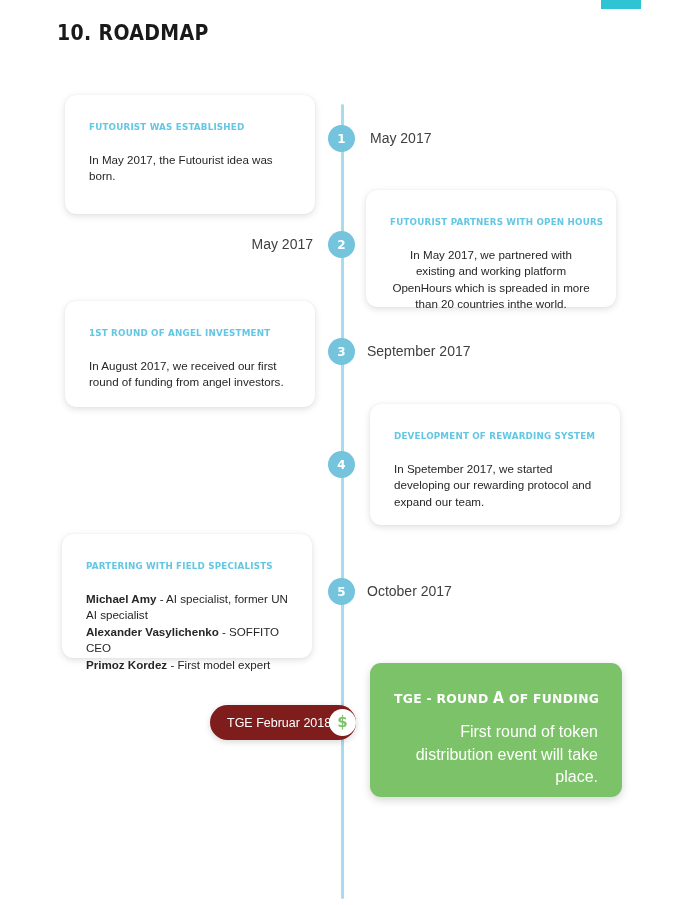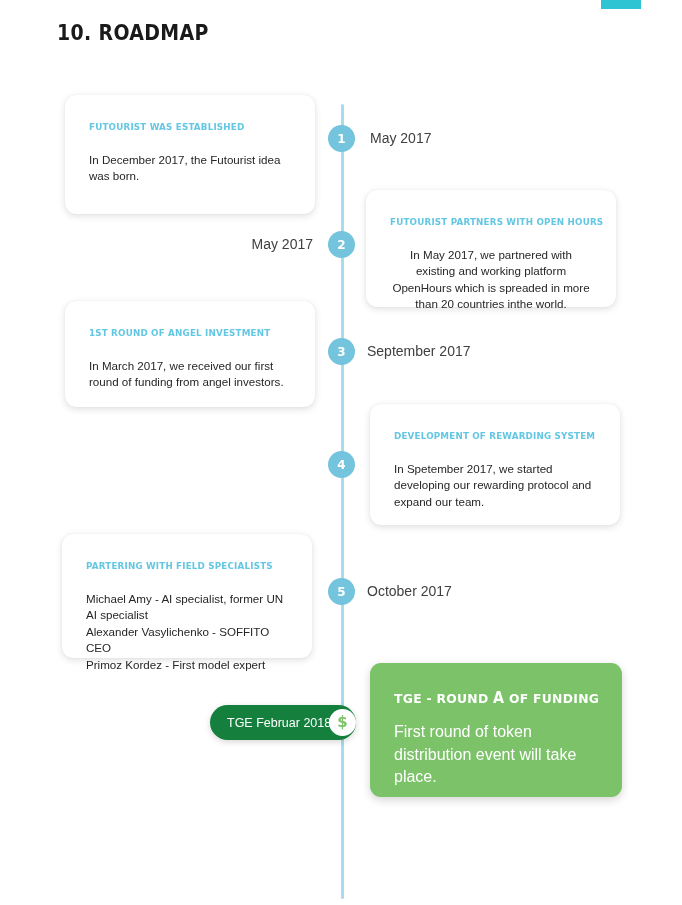--- a/index.html
+++ b/index.html
@@ -106,21 +106,21 @@
     white-space: nowrap;
     margin: 0 0 20px 0;
   }
   .card-body {
     font-family: "Liberation Sans", sans-serif;
     font-size: 11.6px;
     line-height: 1.42;
     color: #262626;
     margin: 0;
   }
-  .card-body b { font-weight: normal; }
+  .card-body b { font-weight: bold; }
 
   
   .card.green {
     background: #7bc268;
     box-shadow: 0 3px 8px rgba(0,0,0,0.17);
   }
   .card.green .card-title {
     font-size: 13px;
     color: #ffffff;
     letter-spacing: 0.3px;
@@ -134,21 +134,21 @@
   }
 
   
   .tge-pill {
     position: absolute;
     left: 210px;
     top: 705px;
     width: 146px;
     height: 35px;
     border-radius: 18px;
-    background: #15803d;
+    background: #7f1d1d;
     box-shadow: 0 2px 6px rgba(0,0,0,0.16);
     display: flex;
     align-items: center;
     z-index: 5;
     box-sizing: border-box;
     padding-left: 17px;
   }
   .tge-pill-label {
     color: #ffffff;
     font-family: "Liberation Sans", sans-serif;
@@ -213,45 +213,45 @@
 
   <div class="tge-pill">
     <span class="tge-pill-label">TGE Februar 2018</span>
   </div>
   <div class="dollar-node">
     <span>$</span>
   </div>
 
   <div class="card" style="left:65px; top:95px; width:250px; height:119px;">
     <p class="card-title">FUTOURIST WAS ESTABLISHED</p>
-    <p class="card-body">In December 2017, the Futourist idea was born.</p>
+    <p class="card-body">In May 2017, the Futourist idea was born.</p>
   </div>
 
   <div class="card" style="left:366px; top:190px; width:250px; height:117px;text-align:center;">
     <p class="card-title">FUTOURIST PARTNERS WITH OPEN HOURS</p>
     <p class="card-body">In May 2017, we partnered with existing and working platform OpenHours which is spreaded in more than 20 countries inthe world.</p>
   </div>
 
   <div class="card" style="left:65px; top:301px; width:250px; height:106px;">
     <p class="card-title">1ST ROUND OF ANGEL INVESTMENT</p>
-    <p class="card-body">In March 2017, we received our first round of funding from angel investors.</p>
+    <p class="card-body">In August 2017, we received our first round of funding from angel investors.</p>
   </div>
 
   <div class="card" style="left:370px; top:404px; width:250px; height:121px;">
     <p class="card-title">DEVELOPMENT OF REWARDING SYSTEM</p>
     <p class="card-body">In Spetember 2017, we started developing our rewarding protocol and expand our team.</p>
   </div>
 
   <div class="card" style="left:62px; top:534px; width:250px; height:124px;">
     <p class="card-title">PARTERING WITH FIELD SPECIALISTS</p>
     <p class="card-body">
       <span><b>Michael Amy</b><span> - AI specialist, former UN AI specialist</span></span><br>
       <span><b>Alexander Vasylichenko</b><span> - SOFFITO CEO</span></span><br>
       <span><b>Primoz Kordez</b><span> - First model expert</span></span>
     </p>
   </div>
 
-  <div class="card green" style="left:370px; top:663px; width:252px; height:134px;">
+  <div class="card green" style="left:370px; top:663px; width:252px; height:134px;text-align:right;">
     <p class="card-title"><span>TGE -  ROUND </span><span class="big">A</span><span> OF FUNDING</span></p>
     <p class="card-body">First round of token distribution event will take place.</p>
   </div>
 
 </div>
 
 </body></html>

